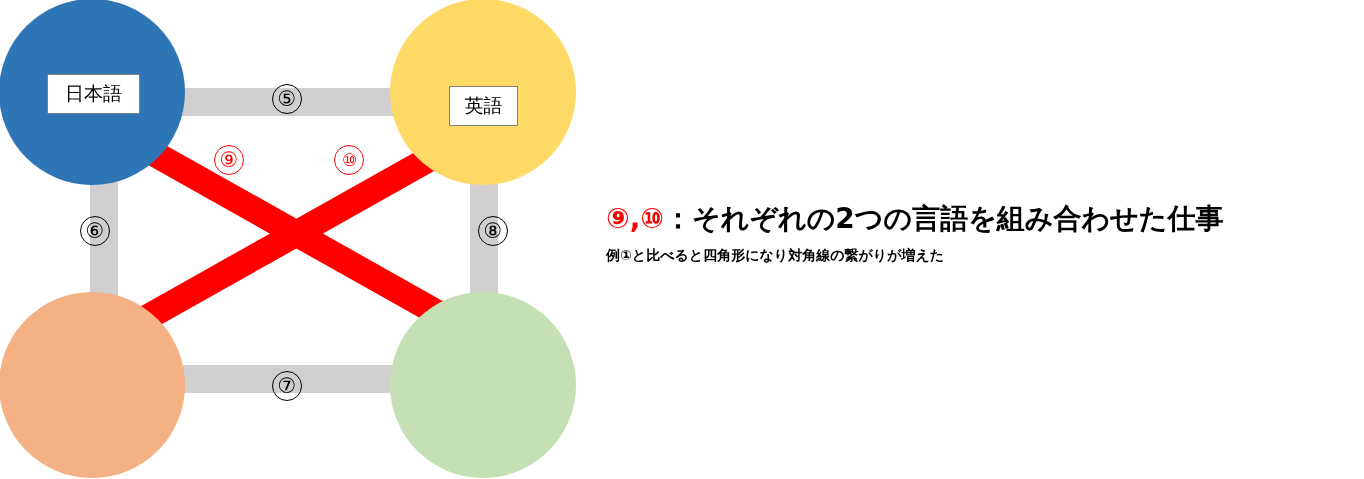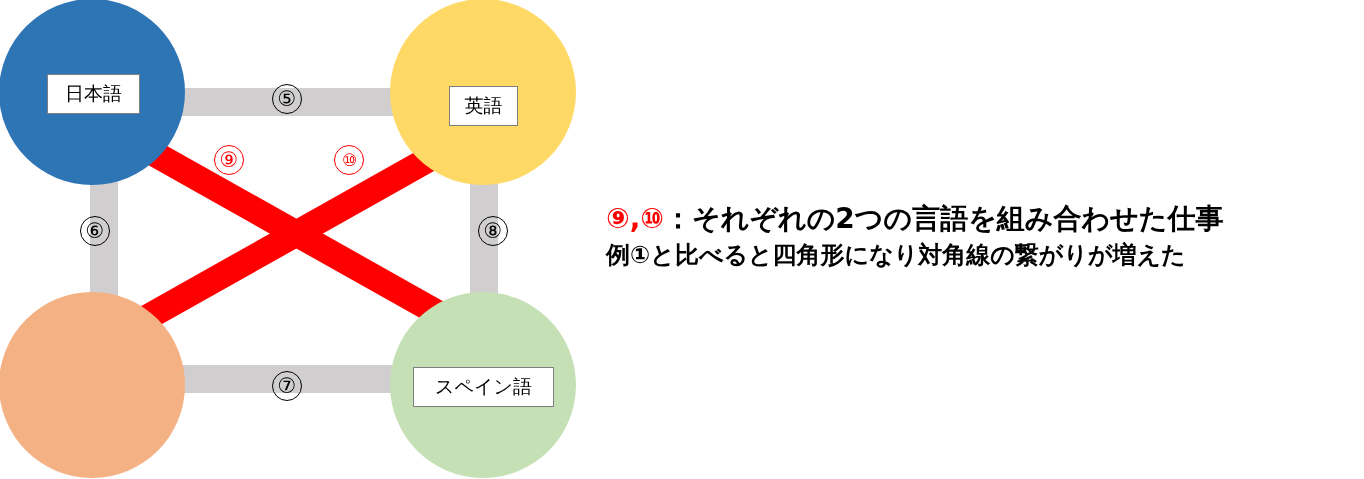--- a/index.html
+++ b/index.html
@@ -68,21 +68,21 @@
       color: #000000;
       white-space: nowrap;
     }
     #caption-line1 {
       font-size: 28px;
       line-height: 42px;
       display: flex;
       align-items: center;
     }
     #caption-line2 {
-      font-size: 24px;
+      font-size: 14px;
       line-height: 30px;
       margin-top: 0px;
     }
     .red-text { color: #ff0000; }
   </style>
 </head>
 <body>
 
 <div id="diagram">
   <svg width="1364" height="479" viewBox="0 0 1364 479" xmlns="http://www.w3.org/2000/svg">
@@ -97,21 +97,20 @@
 
     <circle cx="92" cy="92" r="93" fill="#2e75b6"></circle>
     <circle cx="483" cy="92" r="93" fill="#ffd966"></circle>
     <circle cx="92" cy="385" r="93" fill="#f4b183"></circle>
     <circle cx="483" cy="385" r="93" fill="#c5e0b4"></circle>
   </svg>
 
   
   <div class="node-label-box" style="left:47px; top:74px; width:93px; height:40px;">日本語</div>
   <div class="node-label-box" style="left:449px; top:86px; width:69px; height:40px;">英語</div>
-  <div class="node-label-box" style="left:413px; top:367px; width:141px; height:40px;">スペイン語</div>
 
   
   <div class="edge-label gray" style="left:272px; top:84px;">⑤</div>
   <div class="edge-label gray" style="left:80px; top:216px;">⑥</div>
   <div class="edge-label gray" style="left:272px; top:371px;">⑦</div>
   <div class="edge-label gray" style="left:478px; top:216px;">⑧</div>
   <div class="edge-label red" style="left:214px; top:145px;">⑨</div>
   <div class="edge-label red two-digit" style="left:334px; top:145px;">⑩</div>
 </div>
 

